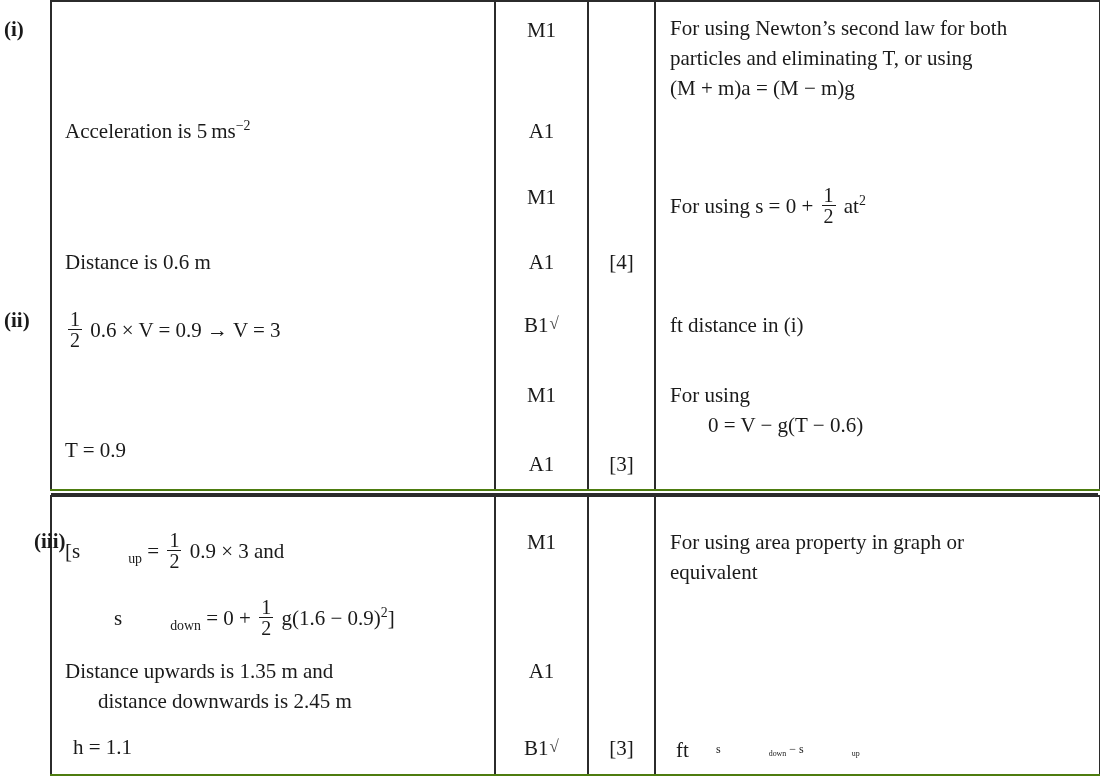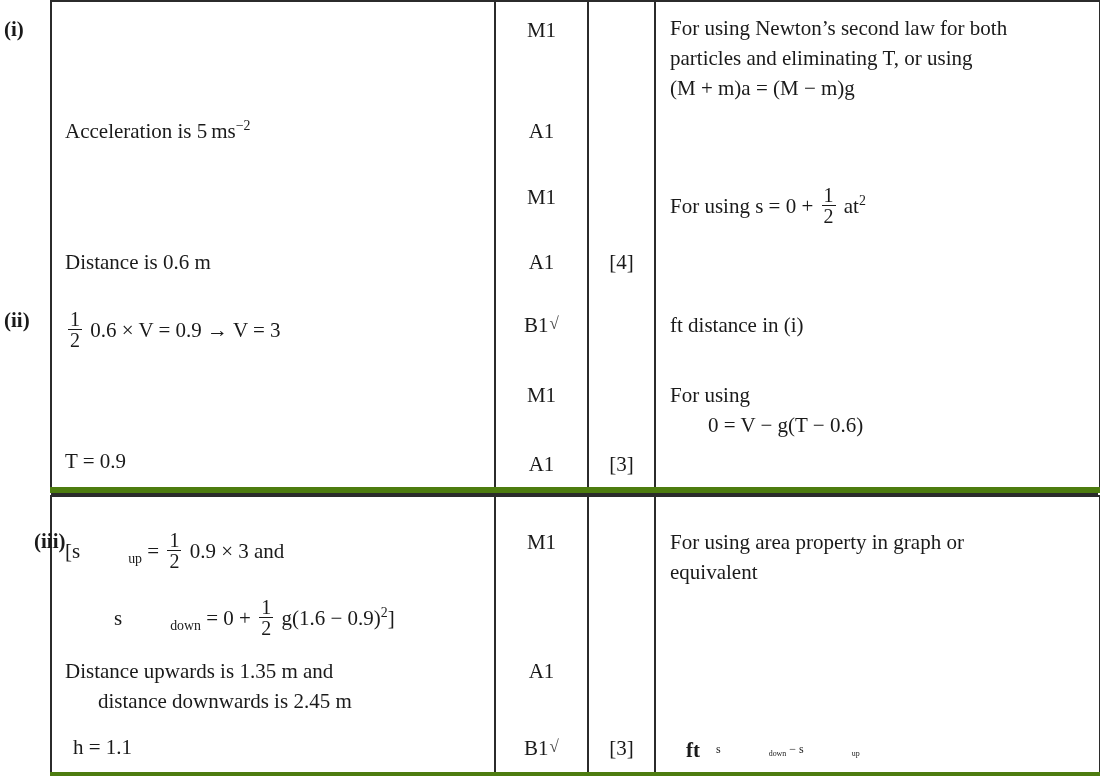--- a/index.html
+++ b/index.html
@@ -48,21 +48,21 @@
   .cell-part {
     border: none;
     border-top: 0;
     padding-left: 4px;
     font-weight: bold;
     font-size: 20px;
   }
   .cell-work, .cell-mark, .cell-total, .cell-comment {
     border-left: 2px solid #2b2b2b;
     border-top: 2px solid #2b2b2b;
-    border-bottom: 6px solid #4d7c0f;
+    border-bottom: 2px solid #4d7c0f;
   }
   .cell-comment { border-right: 2px solid #2b2b2b; }
 
   
   .block-bottom .cell-work,
   .block-bottom .cell-mark,
   .block-bottom .cell-total,
   .block-bottom .cell-comment { border-top: 2px solid #2b2b2b; }
 
   
@@ -141,21 +141,21 @@
           <div class="txt" style="left:13px; top:248px;">Distance is 0.6 m</div>
 
           <div class="txt" style="left:13px; top:307px;">
             <span class="frac">
               <span class="num">1</span>
               <span class="den">2</span>
             </span>
             <span>0.6 × V = 0.9 → V = 3</span>
           </div>
 
-          <div class="txt" style="left:13px; top:447px;">T = 0.9</div>
+          <div class="txt" style="left:13px; top:436px;">T = 0.9</div>
         </div>
       </td>
 
       <td class="cell-mark">
         <div class="blk">
           <div class="txt center" style="top:16px;">M1</div>
           <div class="txt center" style="top:117px;">A1</div>
           <div class="txt center" style="top:183px;">M1</div>
           <div class="txt center" style="top:248px;">A1</div>
           <div class="txt center" style="top:311px;">
@@ -261,21 +261,21 @@
         <div class="blk">
           <div class="txt center" style="top:239px;">[3]</div>
         </div>
       </td>
 
       <td class="cell-comment">
         <div class="blk">
           <div class="txt" style="left:14px; top:33px;">For using area property in graph or</div>
           <div class="txt" style="left:14px; top:63px;">equivalent</div>
 
-          <div class="txt" style="left:30px; top:241px;font-weight:bold;">
+          <div class="txt" style="left:20px; top:241px;">
             <span>ft</span>
           </div>
           <div class="txt" style="left:60px; top:245px; font-size:12px;">
             <span>s</span><sub class="sm">down</sub>
             <span>−</span>
             <span>s</span><sub class="sm">up</sub>
           </div>
         </div>
       </td>
     </tr>

